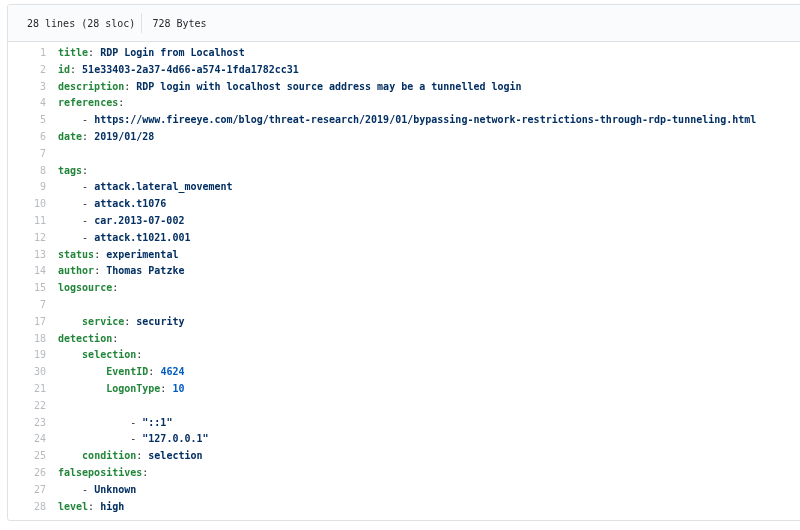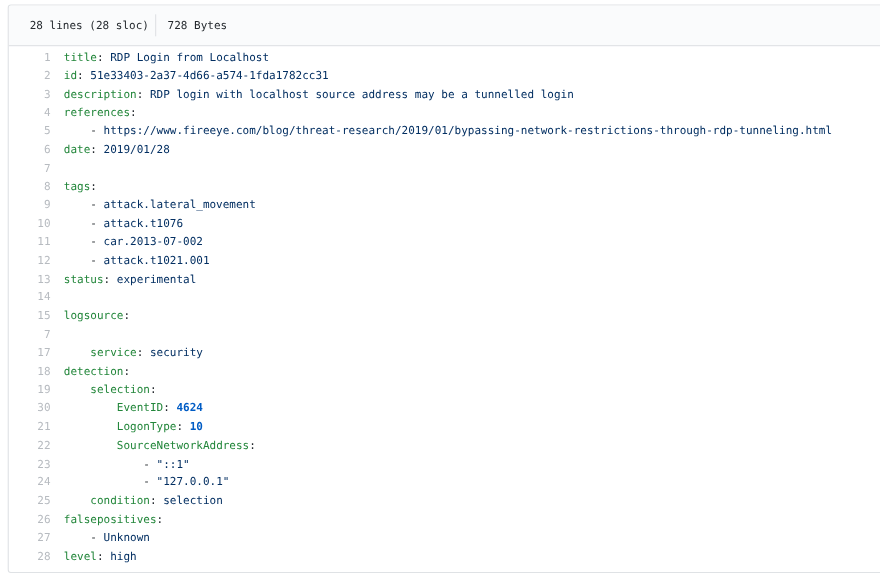--- a/index.html
+++ b/index.html
@@ -49,22 +49,22 @@
   }
   .ln {
     flex: 0 0 38px;
     text-align: right;
     padding-right: 12px;
     color: var(--line-number, #b7bbc0);
     cursor: pointer;
     user-select: none;
   }
   .code { white-space: pre; }
-  .tok-key   { color: var(--key, #22863a); }
-  .tok-str   { color: var(--string, #032f62); }
+  .tok-key   { color: var(--key, #22863a); font-weight: bold; }
+  .tok-str   { color: var(--string, #032f62); font-weight: bold; }
   .tok-num   { color: var(--number, #005cc5); font-weight: bold; }
   .tok-plain { color: var(--plain, #24292e); }
 </style>
 </head>
 <body>
 
 <div class="file-box">
   <div class="file-header">
     <span>28 lines (28 sloc)</span>
     <span class="divider"></span>
@@ -77,29 +77,29 @@
       <div class="line"><span class="ln">4</span><span class="code"><span class="tok-key">references</span><span class="tok-plain">:</span></span></div>
       <div class="line"><span class="ln">5</span><span class="code"><span class="tok-plain">    - </span><span class="tok-str">https://www.fireeye.com/blog/threat-research/2019/01/bypassing-network-restrictions-through-rdp-tunneling.html</span></span></div>
       <div class="line"><span class="ln">6</span><span class="code"><span class="tok-key">date</span><span class="tok-plain">: </span><span class="tok-str">2019/01/28</span></span></div>
       <div class="line"><span class="ln">7</span></div>
       <div class="line"><span class="ln">8</span><span class="code"><span class="tok-key">tags</span><span class="tok-plain">:</span></span></div>
       <div class="line"><span class="ln">9</span><span class="code"><span class="tok-plain">    - </span><span class="tok-str">attack.lateral_movement</span></span></div>
       <div class="line"><span class="ln">10</span><span class="code"><span class="tok-plain">    - </span><span class="tok-str">attack.t1076</span></span></div>
       <div class="line"><span class="ln">11</span><span class="code"><span class="tok-plain">    - </span><span class="tok-str">car.2013-07-002</span></span></div>
       <div class="line"><span class="ln">12</span><span class="code"><span class="tok-plain">    - </span><span class="tok-str">attack.t1021.001</span></span></div>
       <div class="line"><span class="ln">13</span><span class="code"><span class="tok-key">status</span><span class="tok-plain">: </span><span class="tok-str">experimental</span></span></div>
-      <div class="line"><span class="ln">14</span></div>
+      <div class="line"><span class="ln">14</span><span class="code"><span class="tok-key">author</span><span class="tok-plain">: </span><span class="tok-str">Thomas Patzke</span></span></div>
       <div class="line"><span class="ln">15</span><span class="code"><span class="tok-key">logsource</span><span class="tok-plain">:</span></span></div>
       <div class="line"><span class="ln">7</span></div>
       <div class="line"><span class="ln">17</span><span class="code"><span class="tok-plain">    </span><span class="tok-key">service</span><span class="tok-plain">: </span><span class="tok-str">security</span></span></div>
       <div class="line"><span class="ln">18</span><span class="code"><span class="tok-key">detection</span><span class="tok-plain">:</span></span></div>
       <div class="line"><span class="ln">19</span><span class="code"><span class="tok-plain">    </span><span class="tok-key">selection</span><span class="tok-plain">:</span></span></div>
       <div class="line"><span class="ln">30</span><span class="code"><span class="tok-plain">        </span><span class="tok-key">EventID</span><span class="tok-plain">: </span><span class="tok-num">4624</span></span></div>
       <div class="line"><span class="ln">21</span><span class="code"><span class="tok-plain">        </span><span class="tok-key">LogonType</span><span class="tok-plain">: </span><span class="tok-num">10</span></span></div>
-      <div class="line"><span class="ln">22</span><span class="code"><span class="tok-plain">        </span><span class="tok-key">SourceNetworkAddress</span><span class="tok-plain">:</span></span></div>
+      <div class="line"><span class="ln">22</span></div>
       <div class="line"><span class="ln">23</span><span class="code"><span class="tok-plain">            - </span><span class="tok-str">"::1"</span></span></div>
       <div class="line"><span class="ln">24</span><span class="code"><span class="tok-plain">            - </span><span class="tok-str">"127.0.0.1"</span></span></div>
       <div class="line"><span class="ln">25</span><span class="code"><span class="tok-plain">    </span><span class="tok-key">condition</span><span class="tok-plain">: </span><span class="tok-str">selection</span></span></div>
       <div class="line"><span class="ln">26</span><span class="code"><span class="tok-key">falsepositives</span><span class="tok-plain">:</span></span></div>
       <div class="line"><span class="ln">27</span><span class="code"><span class="tok-plain">    - </span><span class="tok-str">Unknown</span></span></div>
       <div class="line"><span class="ln">28</span><span class="code"><span class="tok-key">level</span><span class="tok-plain">: </span><span class="tok-str">high</span></span></div>
     </div>
 </div>
 
 </body></html>

